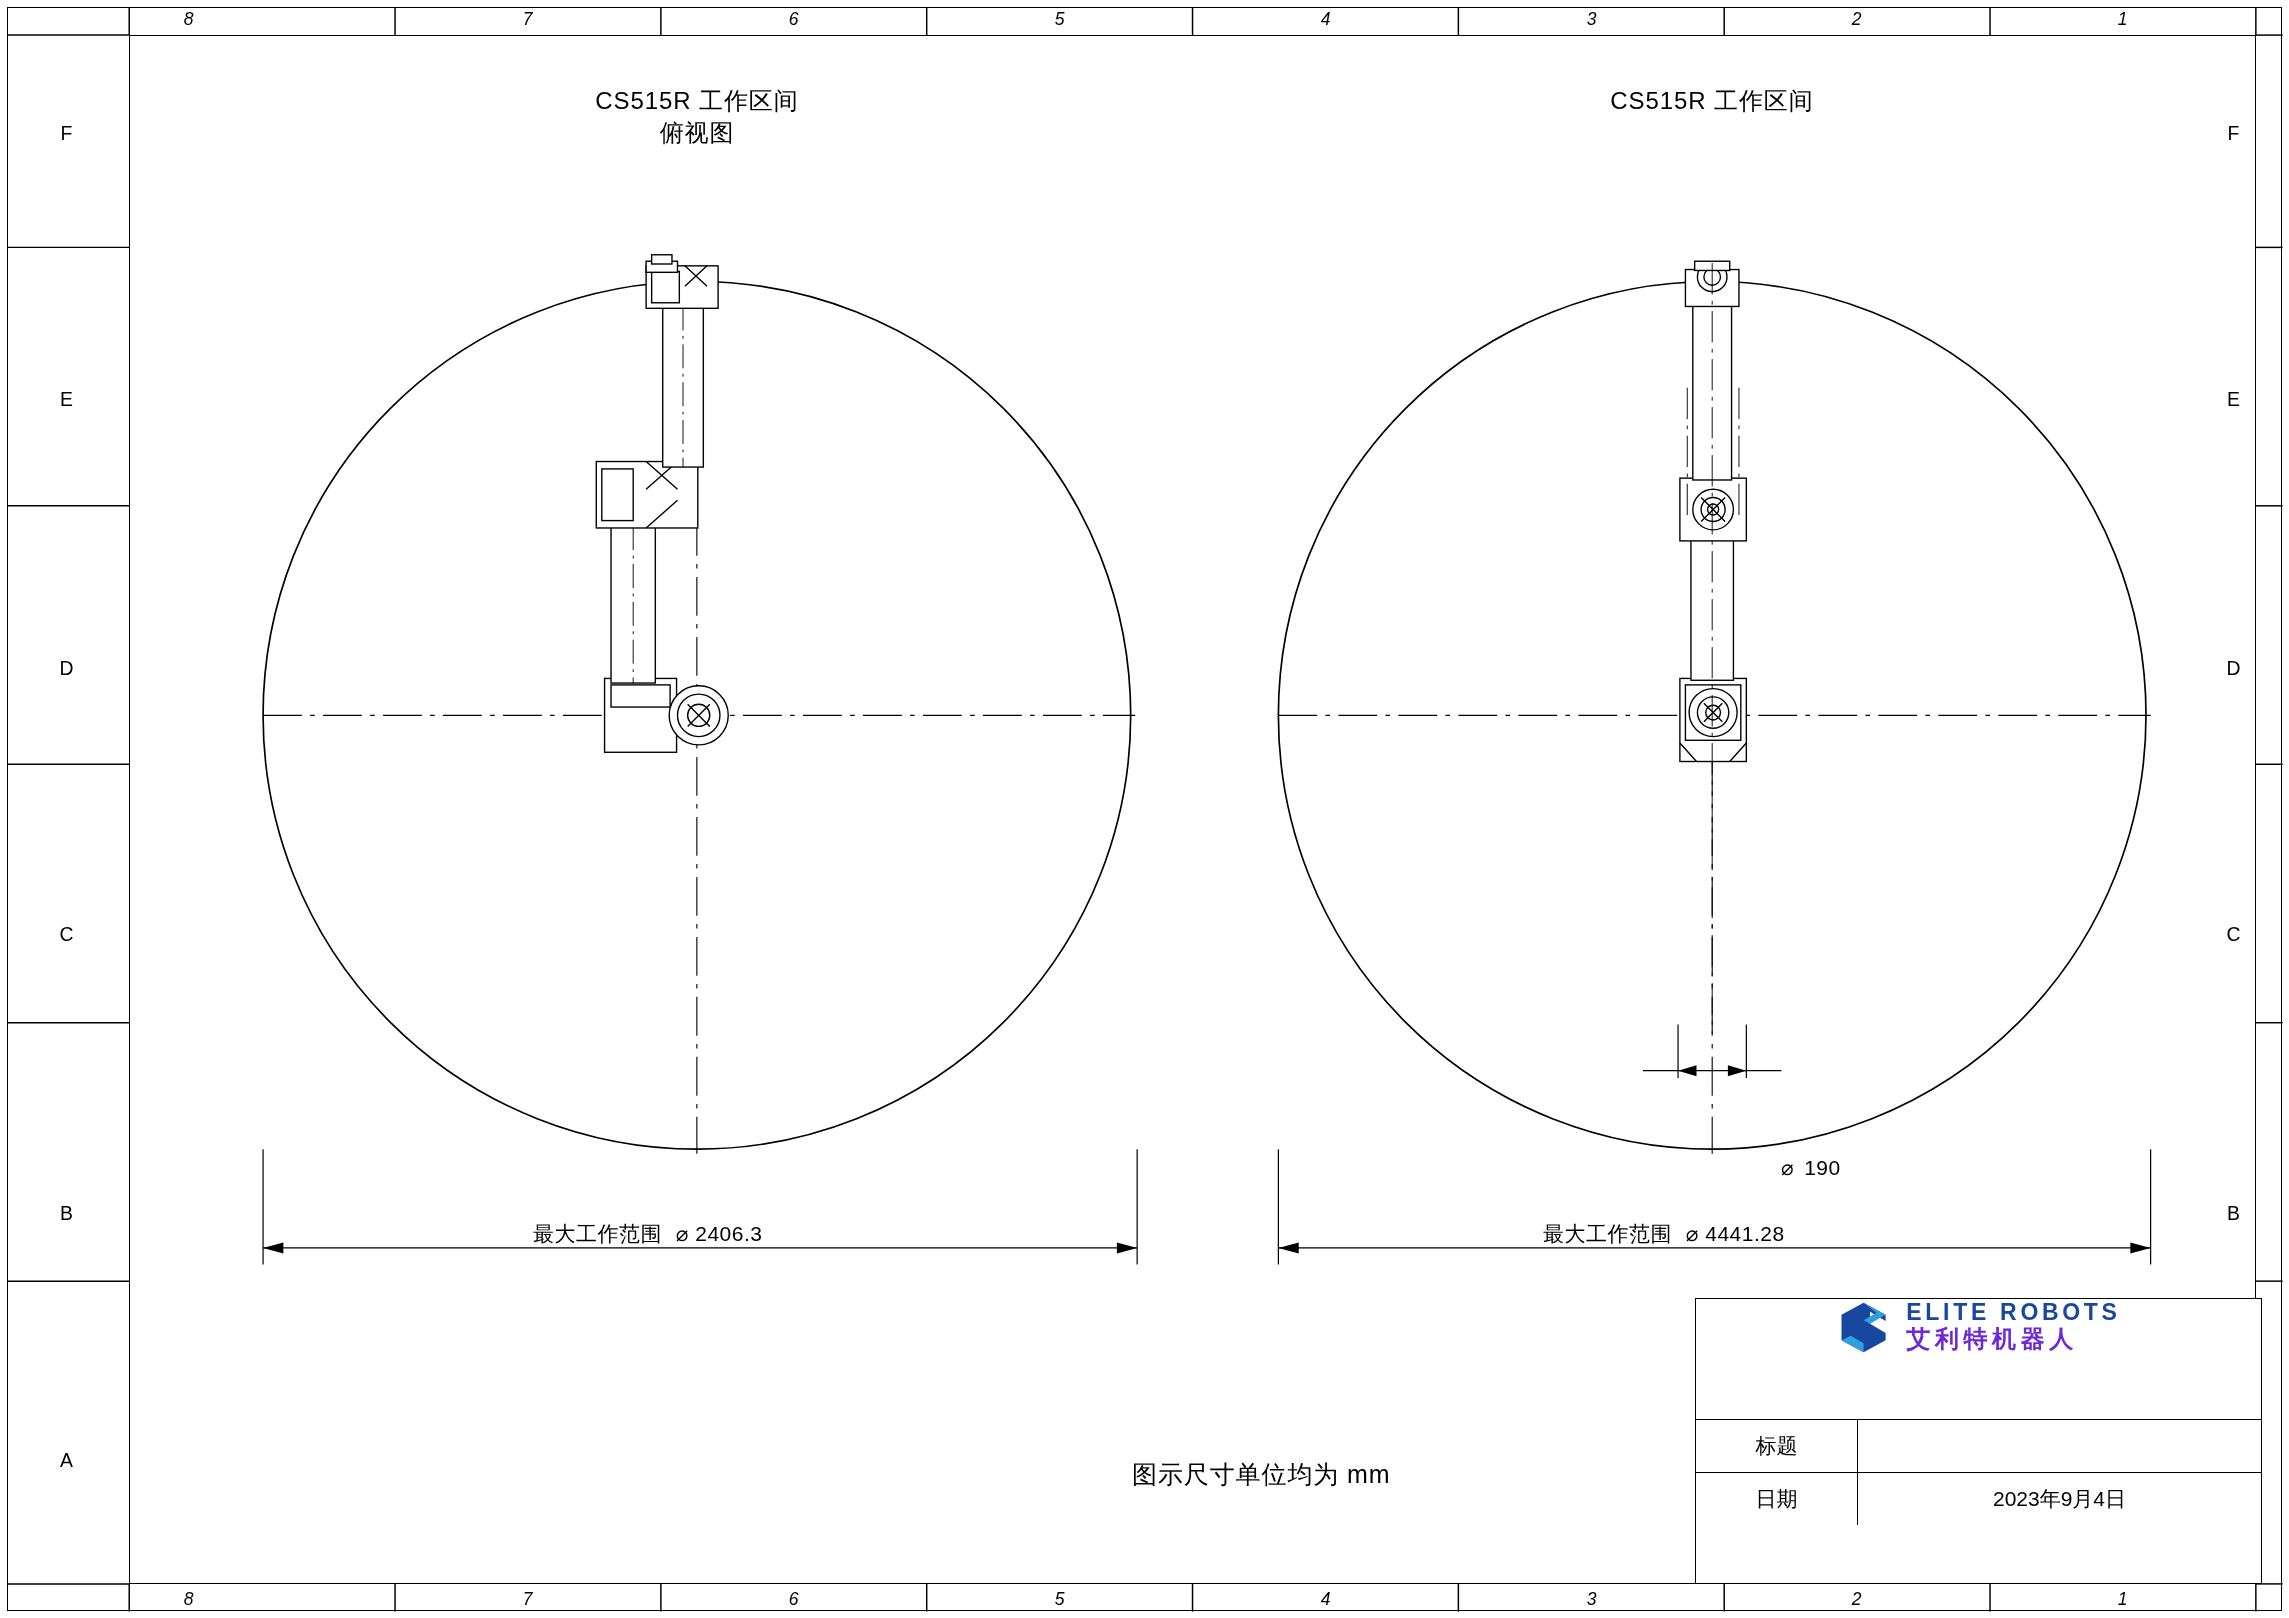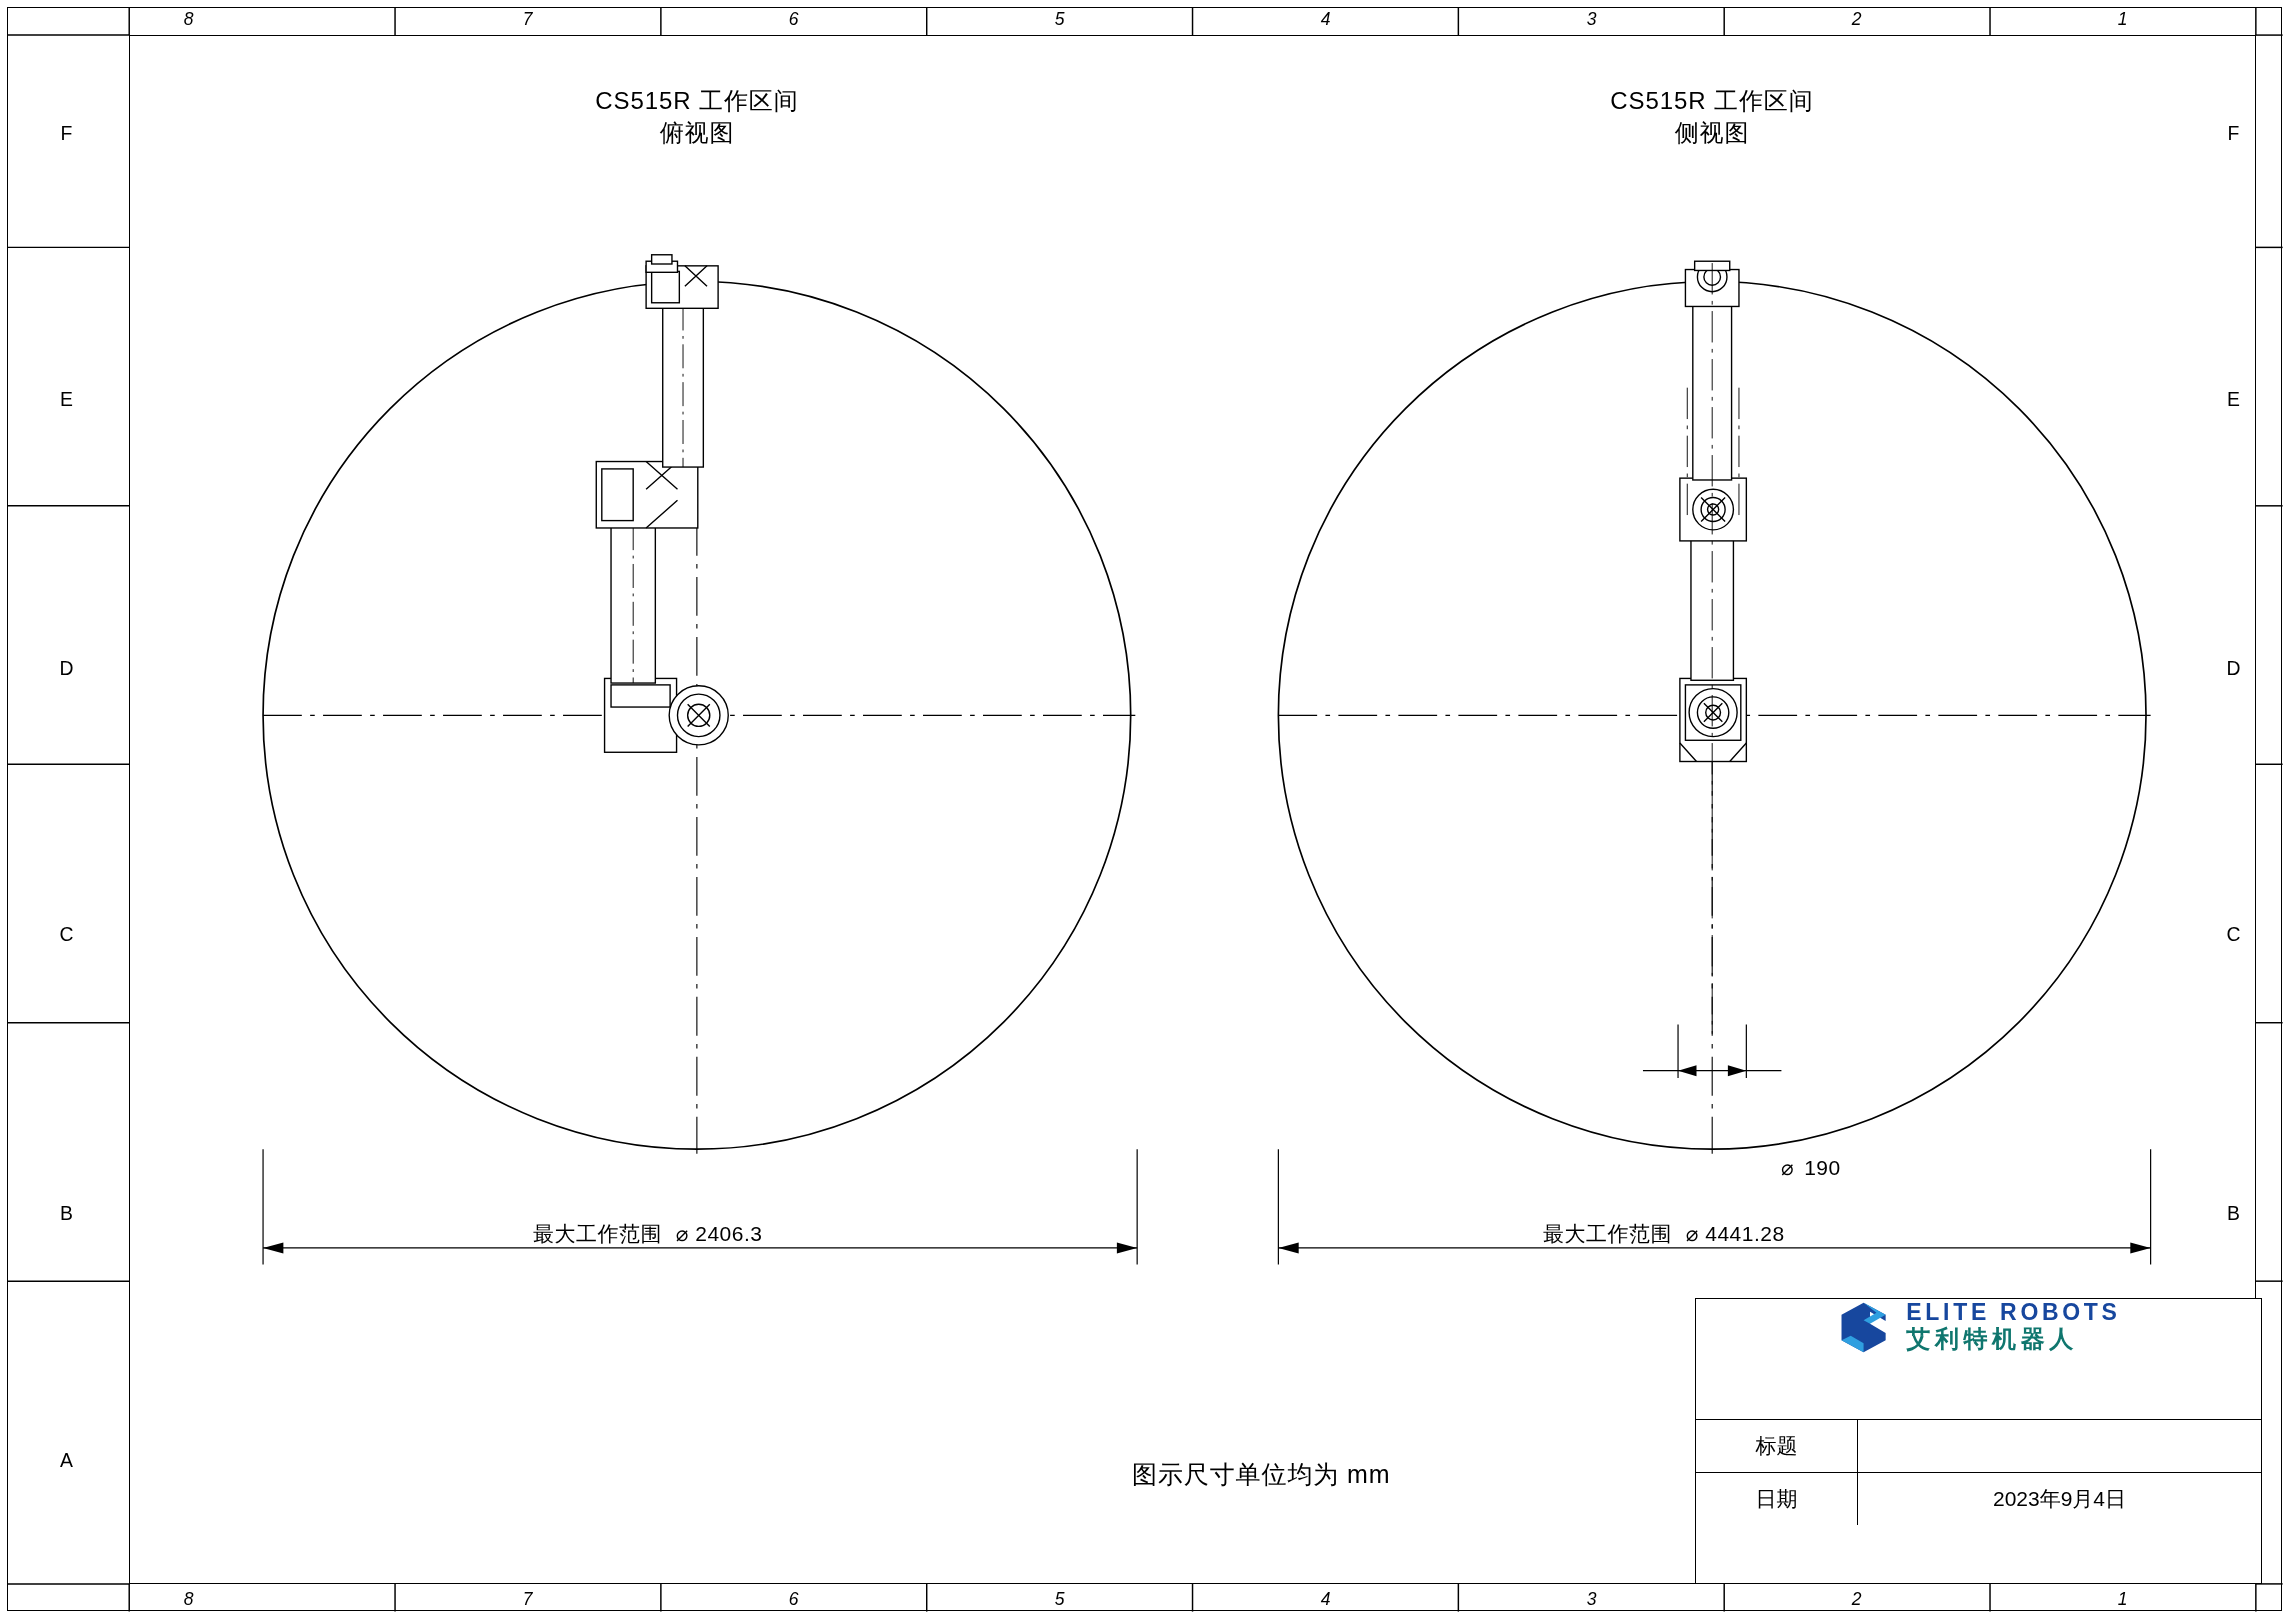--- a/index.html
+++ b/index.html
@@ -22,21 +22,21 @@
   
   .dim-text{position:absolute;font-size:21px;letter-spacing:0.5px;white-space:nowrap;}
   .dim-text .num{font-family:"Liberation Sans",sans-serif;}
 
   
   .tblock{position:absolute;right:28px;bottom:35px;width:567px;height:286px;border:1.8px solid #000;box-sizing:border-box;background:#fff;}
   .tb-logo{height:120px;border-bottom:1.8px solid #000;display:flex;align-items:flex-start;justify-content:center;gap:13px;}
   .logo-mark{width:57px;height:57px;position:relative;}
   .logo-text{display:flex;flex-direction:column;line-height:1.15;}
   .logo-en{font-size:23px;letter-spacing:3.7px;color:#17479e;font-weight:bold;}
-  .logo-cn{font-size:24px;letter-spacing:4.6px;color:#0f766e;font-weight:bold;}
+  .logo-cn{font-size:24px;letter-spacing:4.6px;color:#6d28d9;font-weight:bold;}
   .tb-row{display:flex;border-bottom:1.8px solid #000;height:52px;}
   .tb-row:last-child{border-bottom:none;}
   .tb-cell{display:flex;align-items:center;justify-content:center;font-size:21px;box-sizing:border-box;}
   .tb-cell.b{border-right:1.8px solid #000;}
   .c-label{width:162px;}
   .c-value{flex:1;justify-content:center;}
   .c-ver-l{width:88px;}
   .c-ver-v{width:74px;}
   .c-num-l{width:102px;}
   .c-num-v{flex:1;}
@@ -221,21 +221,20 @@
   <div class="zone-label row" style="left:2213px;top:1202px;width:41px;">B</div>
   <div class="zone-label row" style="left:2213px;top:1449px;width:41px;">A</div>
 
   <div class="view-title" style="left:420px;top:85px;width:554px;">
     <div>CS515R  工作区间</div>
     <div>俯视图</div>
   </div>
 
   <div class="view-title" style="left:1435px;top:85px;width:554px;">
     <div>CS515R  工作区间</div>
-    <div>侧视图</div>
   </div>
 
   <div class="dim-text" style="left:533px;top:1220px;">
     <span>最大工作范围</span>
     <span style="padding-left:7.4px;">⌀</span>
     <span class="num">2406.3</span>
   </div>
 
   <div class="dim-text" style="left:1543px;top:1220px;">
     <span>最大工作范围</span>

